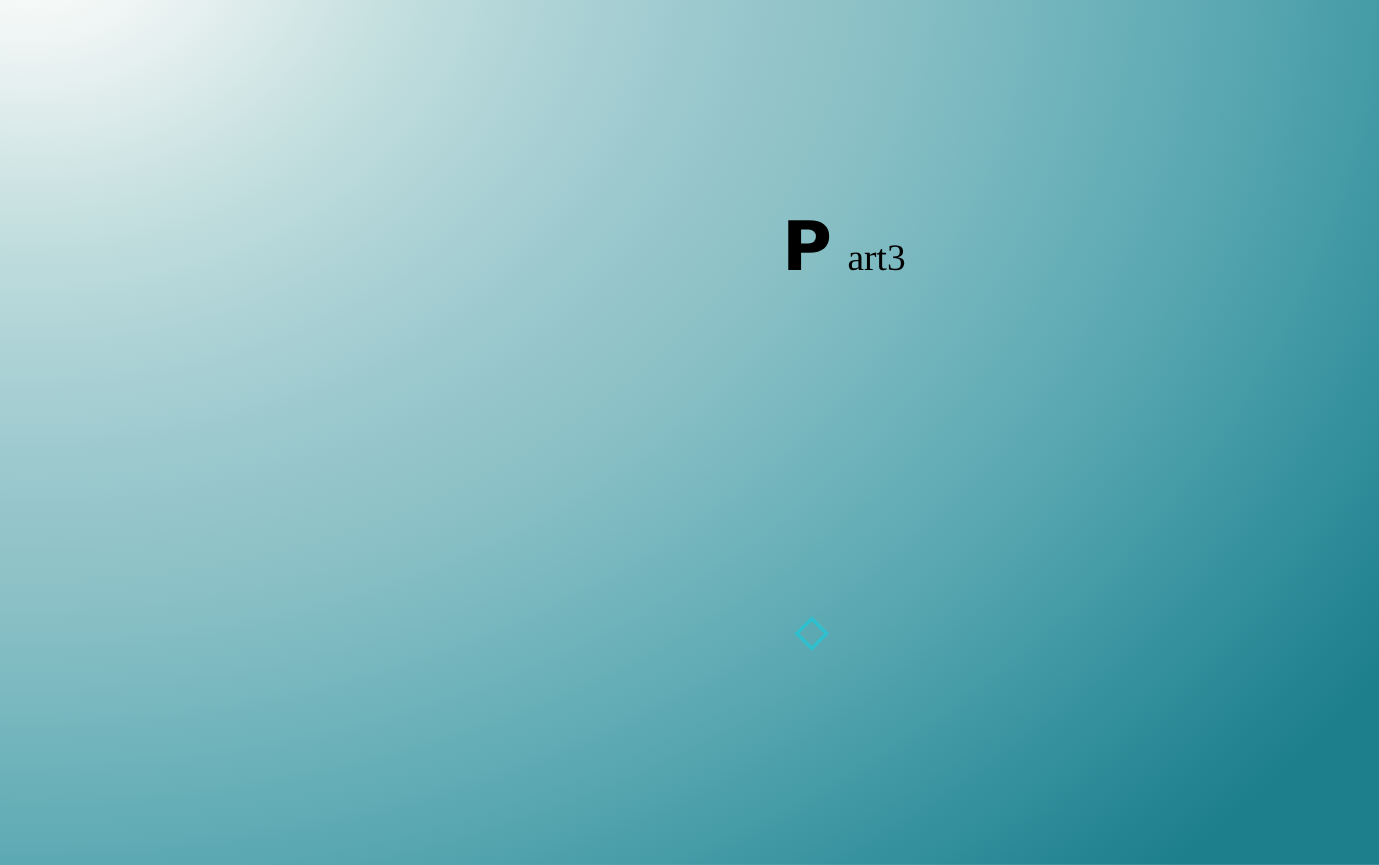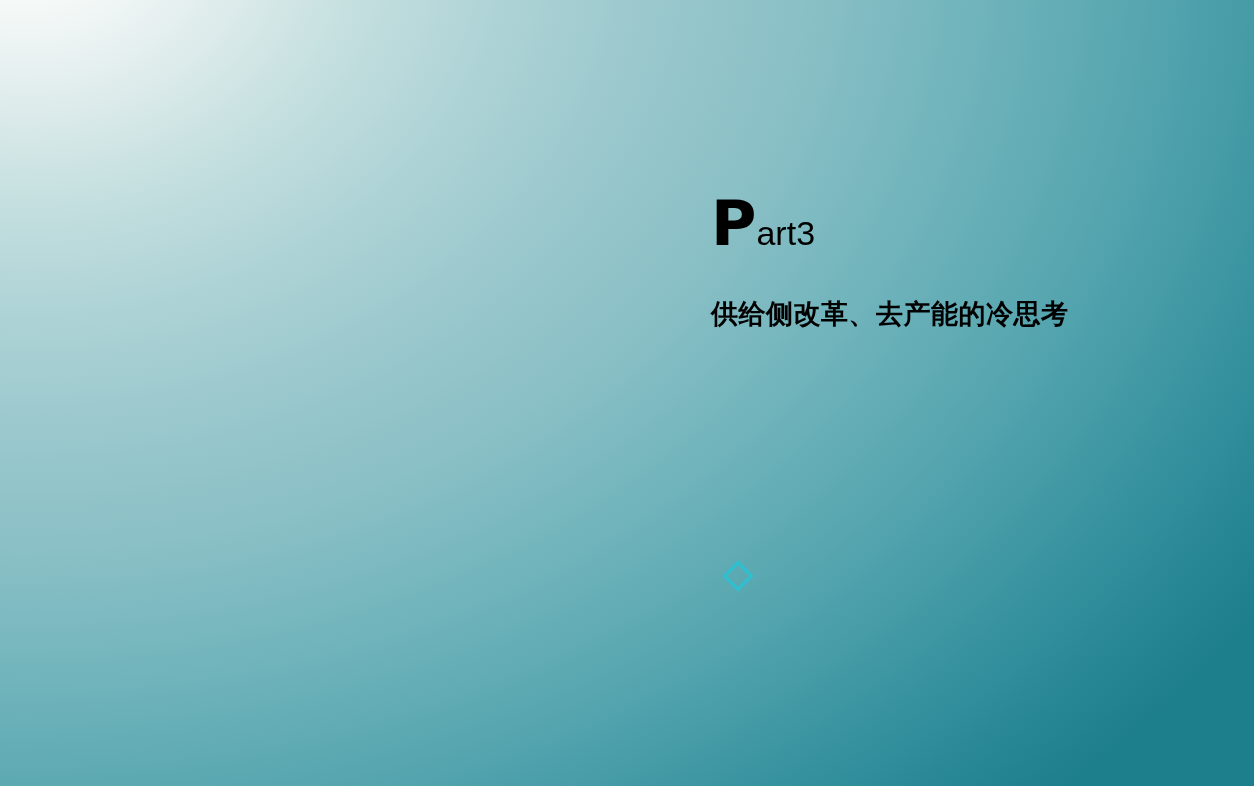--- a/index.html
+++ b/index.html
@@ -49,25 +49,25 @@
   }
 
   .part-heading .part-letter {
     font-family: "DejaVu Sans", sans-serif;
     font-size: 62px;
     font-weight: 700;
     letter-spacing: -1px;
   }
 
   .part-heading .part-rest {
-    font-family: Liberation Sans, sans-serif;
+    font-family: Liberation Serif, serif;
     font-size: 34px;
     font-weight: 400;
     letter-spacing: 0px;
-    margin-left: 1px;
+    margin-left: 15px;
     text-align: right;
   }
 
   
   .subtitle {
     position: absolute;
     left: 711px;
     top: 298px;
     white-space: nowrap;
     color: #000000;
@@ -96,21 +96,20 @@
 </head>
 <body>
 
 <div class="slide">
 
   <div class="part-heading">
     <span class="part-letter">P</span>
     <span class="part-rest">art3</span>
   </div>
 
-  <div class="subtitle">供给侧改革、去产能的冷思考</div>
 
   <div class="diamond-marker">
     <svg viewBox="0 0 36 36" xmlns="http://www.w3.org/2000/svg">
       <path d="M18 4.5 L31.5 18 L18 31.5 L4.5 18 Z" fill="none" stroke="#2fc0d0" stroke-width="3.2" stroke-linejoin="miter"></path>
     </svg>
   </div>
 
 </div>
 
 </body></html>

